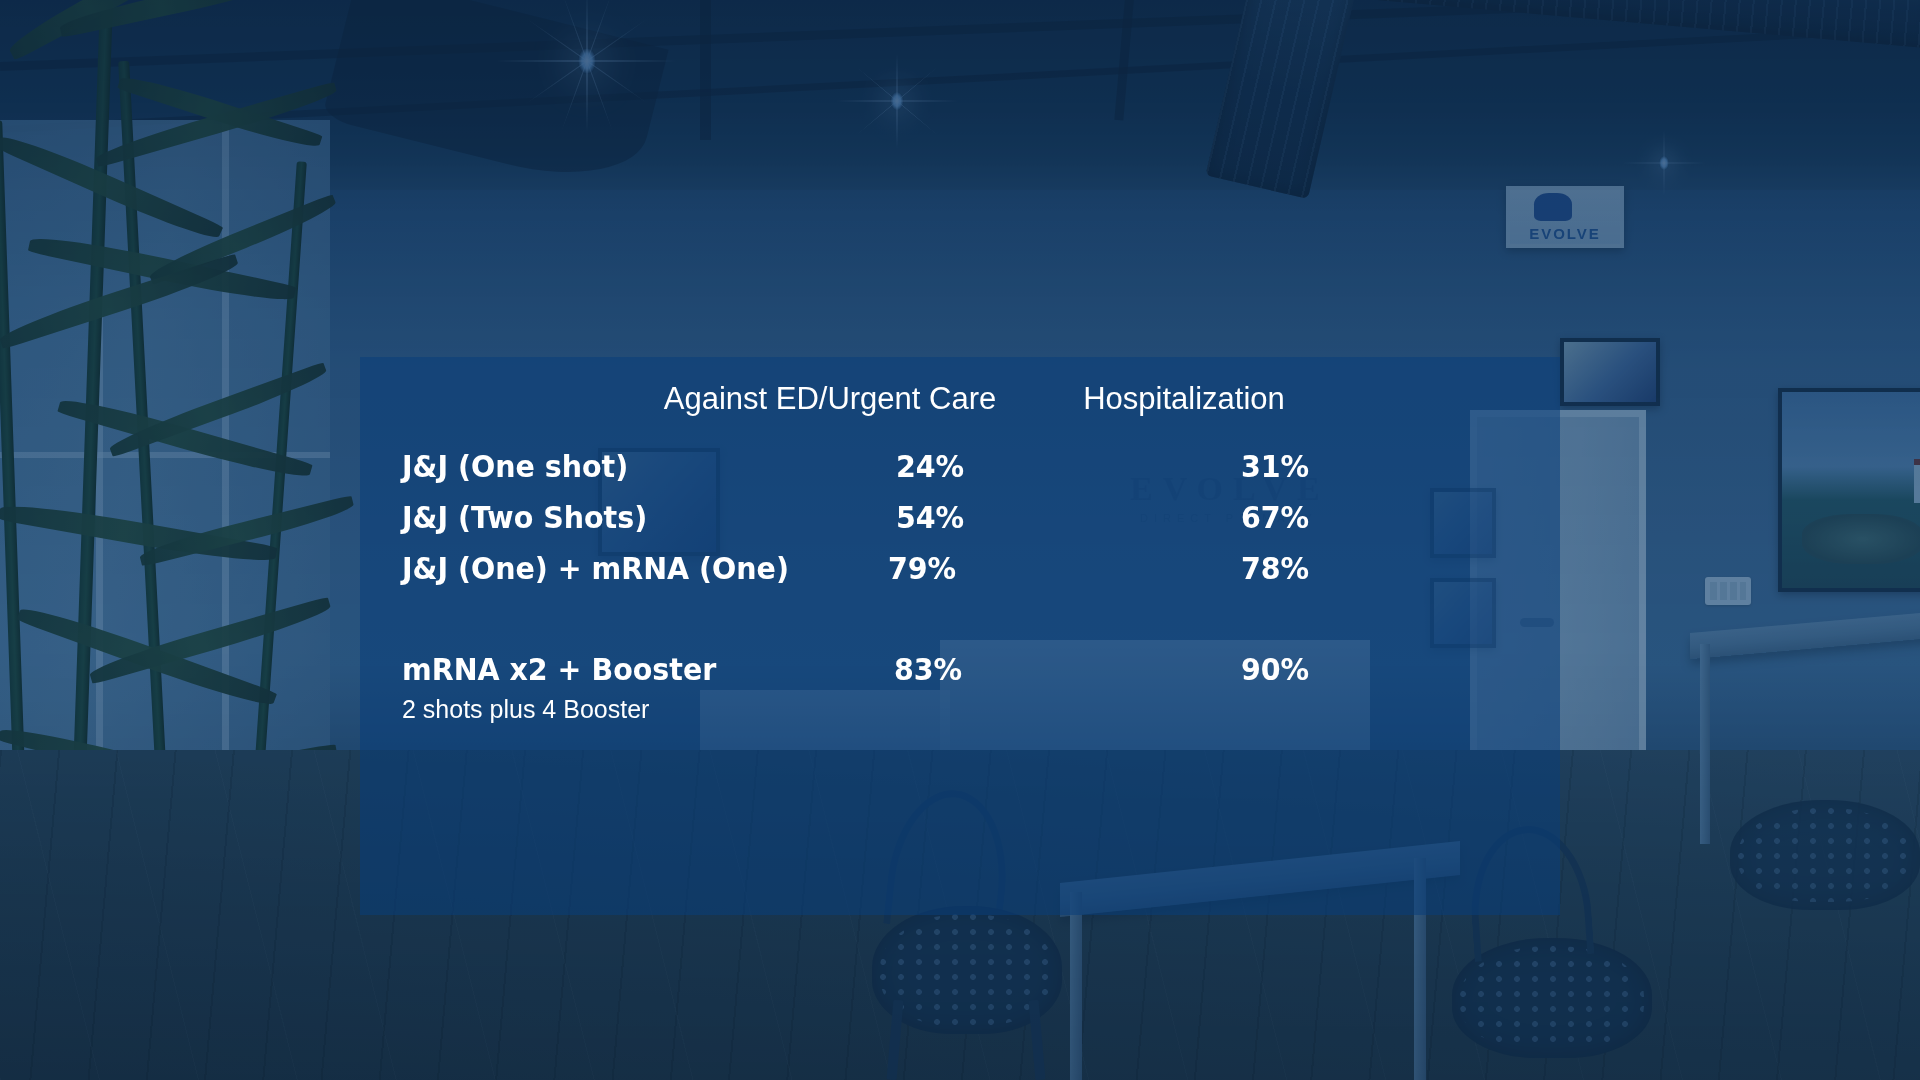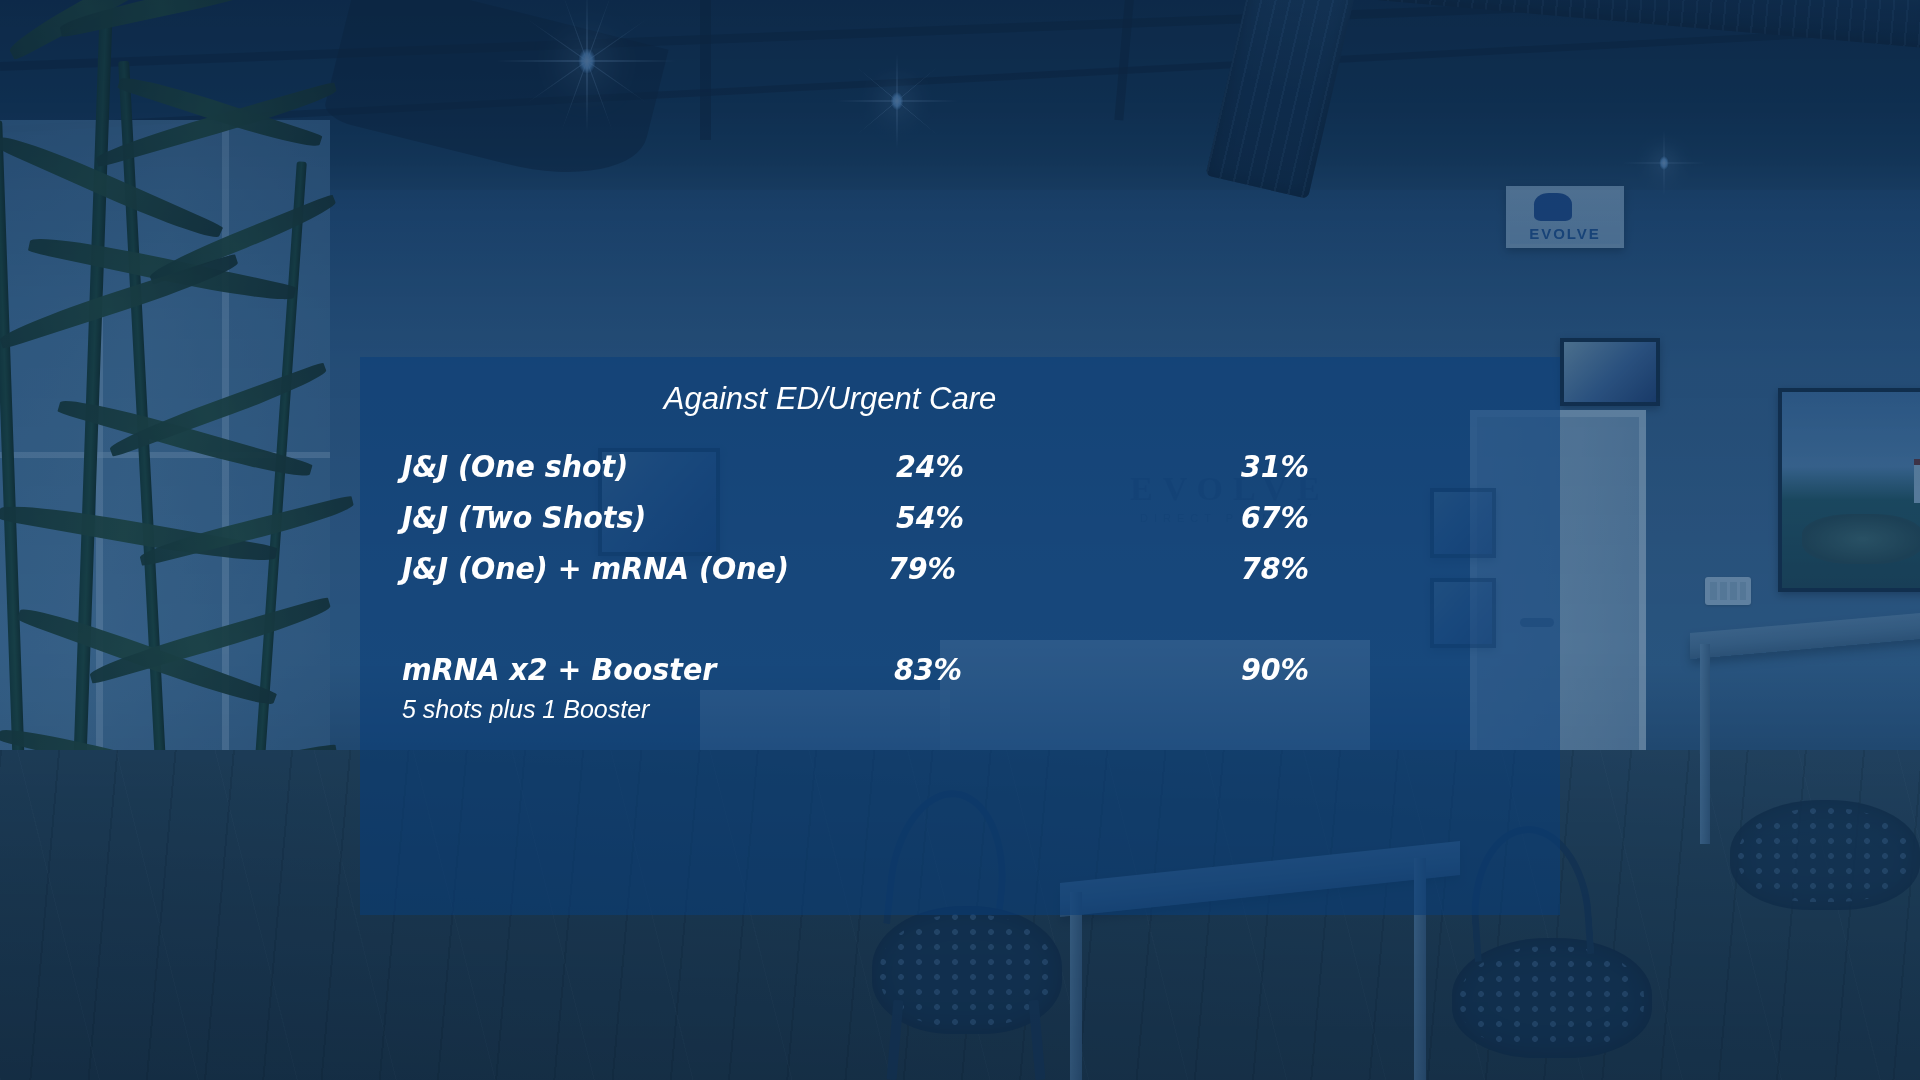--- a/index.html
+++ b/index.html
@@ -250,21 +250,20 @@
   .panel {
     position:absolute;
     left:360px; top:357px; width:1200px; height:558px;
     background:rgba(10,62,122,.55);
     z-index:4;
   }
 
   .table {
     position:absolute; inset:0;
     z-index:6;
-    font-style:italic;
   }
   .row { position:absolute; left:0; width:100%; }
 
   .col-label {
     position:absolute; left:42px; width:470px;
     color:#fff;
     font-family:"DejaVu Sans", sans-serif;
     font-weight:700;
     font-size:30px;
     letter-spacing:0px;
@@ -421,20 +420,21 @@
     <div class="bg-tint"></div>
     <div class="bg-tint2"></div>
   </div>
 
 
   <div class="panel"></div>
 
   <div class="table" style="left:360px;top:357px;width:1200px;height:558px;position:absolute;">
 
     <div class="head head-a">Against ED/Urgent Care</div>
+    <div class="head head-b">Hospitalization</div>
 
     <div class="row" style="top:92px;">
       <div class="col-label">J&amp;J (One shot)</div>
       <div class="col-a">24%</div>
       <div class="col-b">31%</div>
     </div>
 
     <div class="row" style="top:143px;">
       <div class="col-label">J&amp;J (Two Shots)</div>
       <div class="col-a">54%</div>
@@ -445,16 +445,16 @@
       <div class="col-label">J&amp;J (One) + mRNA (One)</div>
       <div class="col-a" style="left:452px;">79%</div>
       <div class="col-b">78%</div>
     </div>
 
     <div class="row" style="top:295px;">
       <div class="col-label">mRNA x2 + Booster</div>
       <div class="col-a" style="left:458px;">83%</div>
       <div class="col-b">90%</div>
     </div>
-    <div class="sub-note" style="top:338px;">5 shots plus 1 Booster</div>
+    <div class="sub-note" style="top:338px;">2 shots plus 4 Booster</div>
   </div>
 
 </div>
 
 </body></html>

